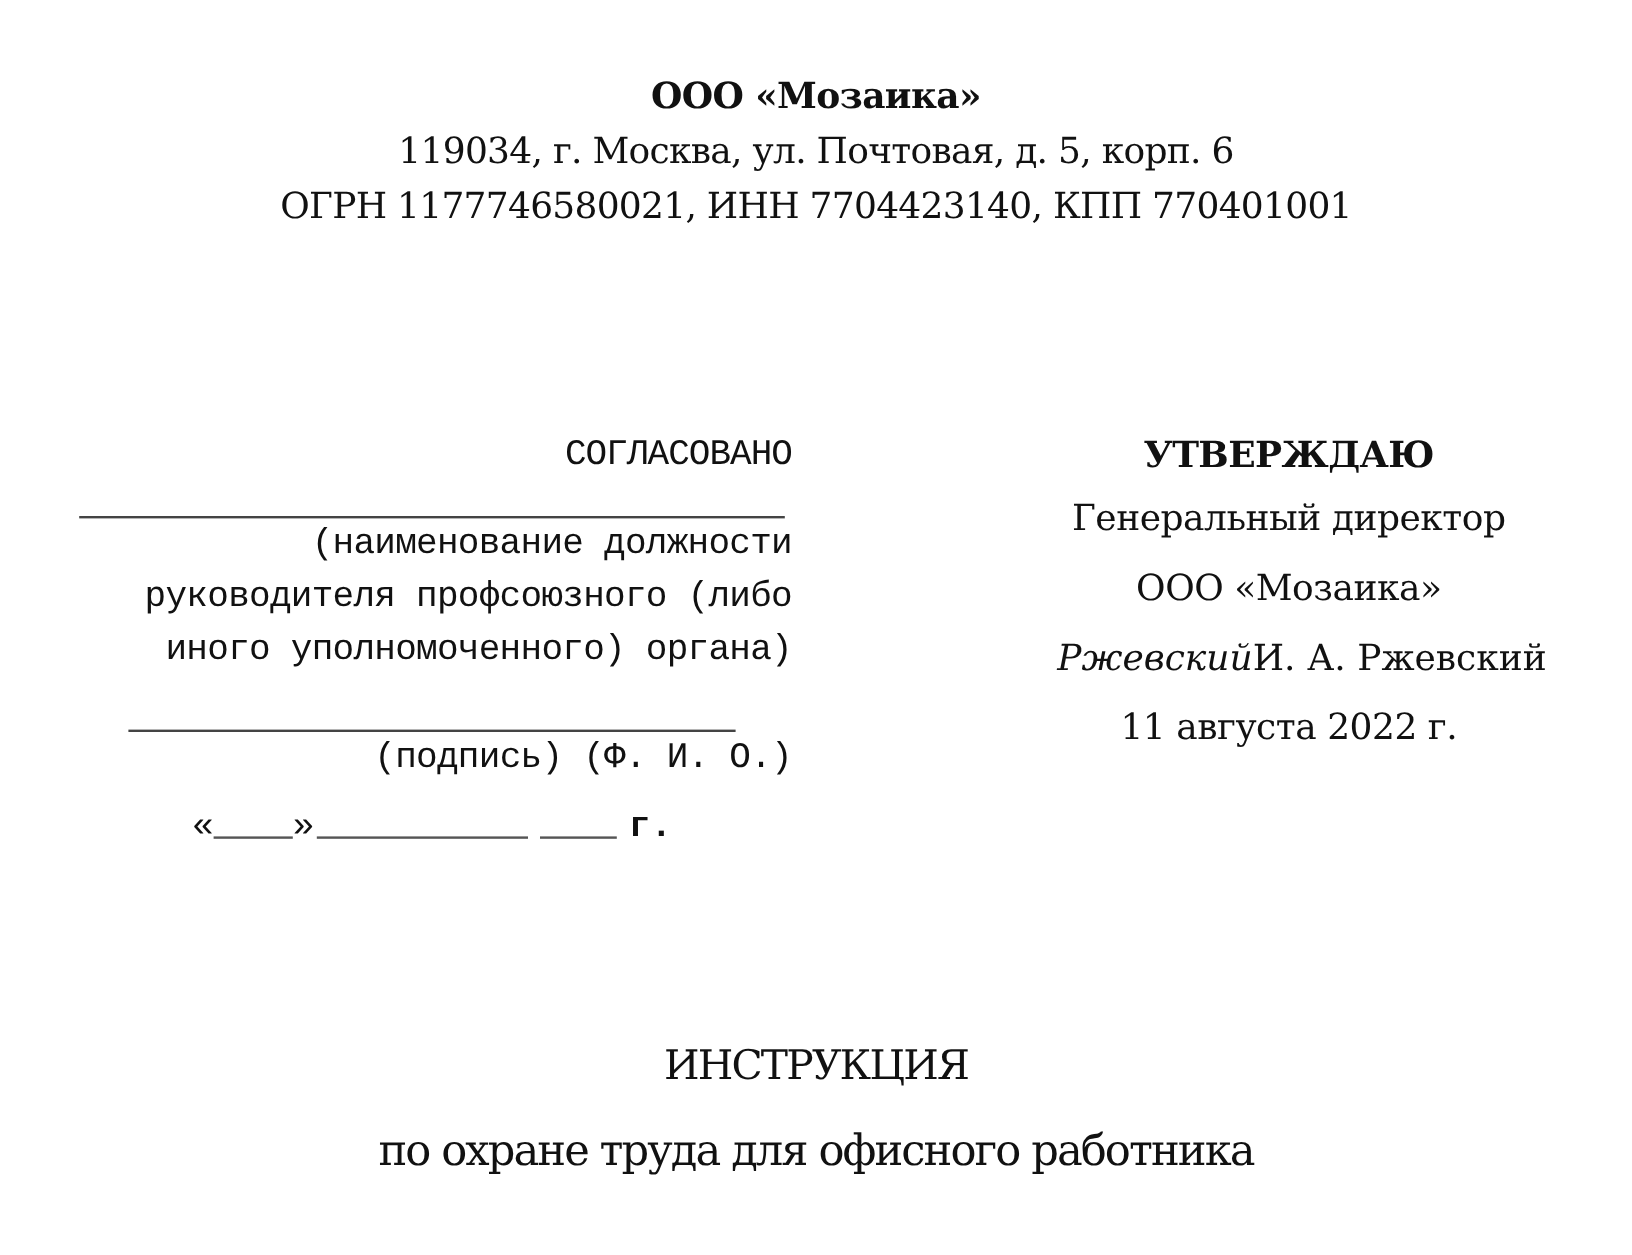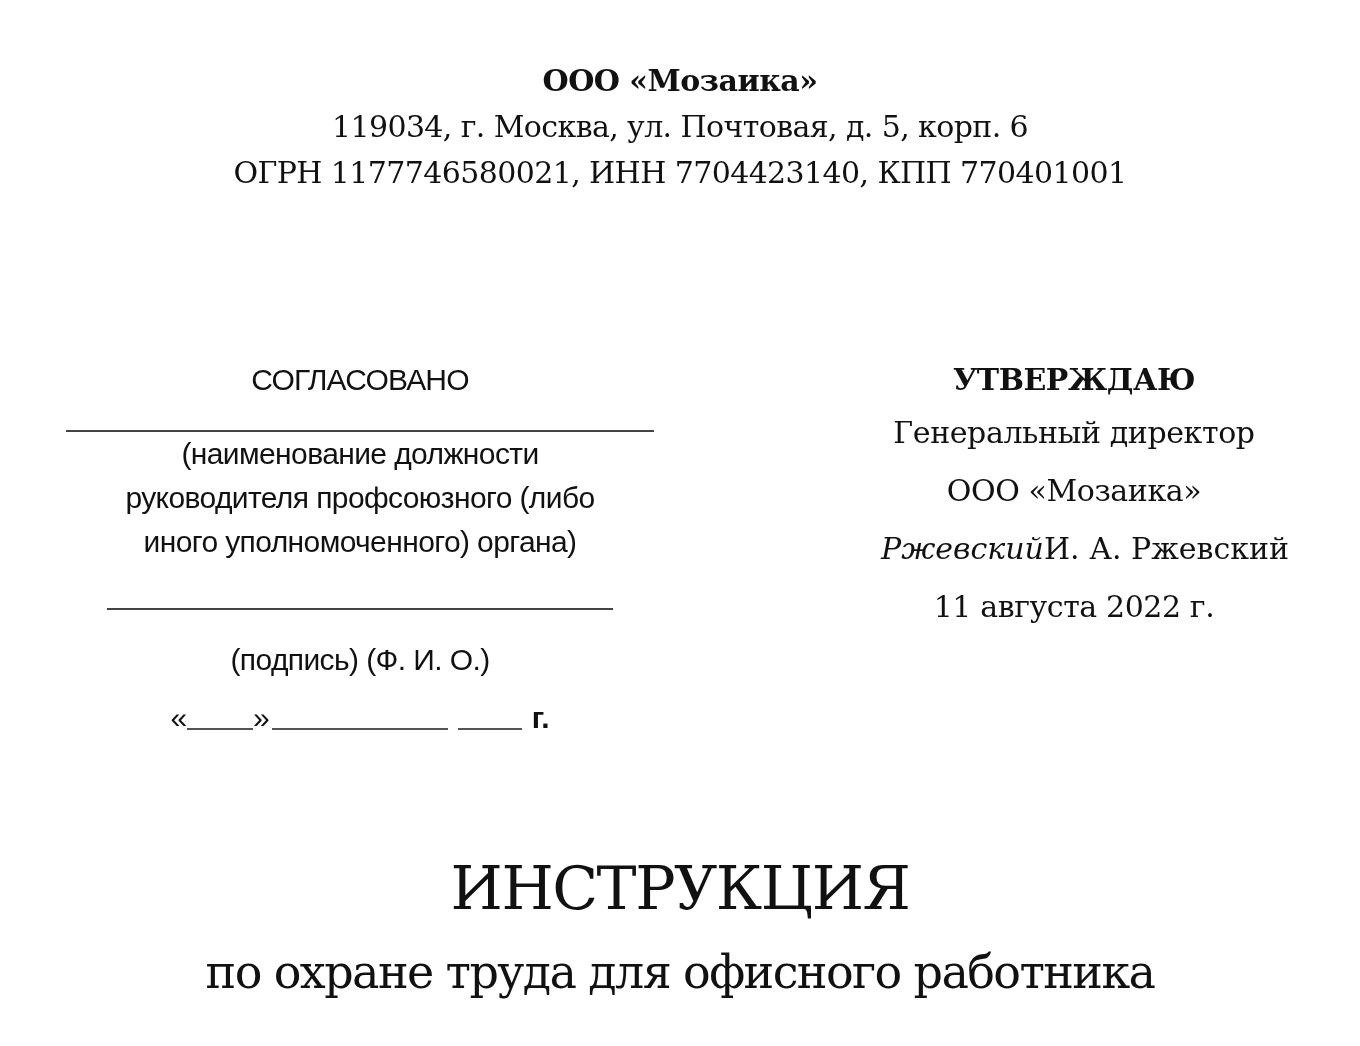--- a/index.html
+++ b/index.html
@@ -31,22 +31,22 @@
       letter-spacing: -0.5px;
     }
     .header .line {
       letter-spacing: -0.6px;
     }
     .col-left {
       position: absolute;
       top: 356px;
       left: 60px;
       width: 600px;
-      text-align: center;
-      font-family: Liberation Sans, sans-serif;
+      text-align: right;
+      font-family: Liberation Mono, monospace;
       font-size: 30px;
     }
     .col-right {
       position: absolute;
       top: 356px;
       left: 804px;
       width: 540px;
       text-align: center;
       font-family: "DejaVu Serif", "Liberation Serif", serif;
       font-size: 30px;
@@ -65,21 +65,20 @@
       line-height: 44px;
       letter-spacing: -0.6px;
     }
     .blank-line-narrow {
       margin: 44px auto 0 auto;
       width: 506px;
       border-bottom: 2px solid #444444;
       height: 0;
     }
     .signature-caption {
-      margin-top: 28px;
       line-height: 44px;
       letter-spacing: -0.6px;
     }
     .date-blank {
       margin-top: 14px;
       line-height: 44px;
       display: flex;
       justify-content: center;
       align-items: baseline;
       gap: 0;
@@ -114,28 +113,28 @@
     }
     .title-block {
       position: absolute;
       top: 856px;
       left: 0;
       width: 1360px;
       text-align: center;
       font-family: "DejaVu Serif", "Liberation Serif", serif;
     }
     .title-block .doc-title {
-      font-size: 60px;
+      font-size: 34px;
       line-height: 64px;
       letter-spacing: -1.5px;
     }
     .title-block .doc-subtitle {
-      font-size: 46px;
+      font-size: 36px;
       line-height: 64px;
-      margin-top: 20px;
+      margin-top: 8px;
       letter-spacing: -1.6px;
     }
   </style>
 </head>
 <body>
 
 <div class="header">
   <div class="org-name">ООО «Мозаика»</div>
   <div class="line">119034, г. Москва, ул. Почтовая, д. 5, корп. 6</div>
   <div class="line">ОГРН 1177746580021, ИНН 7704423140, КПП 770401001</div>

